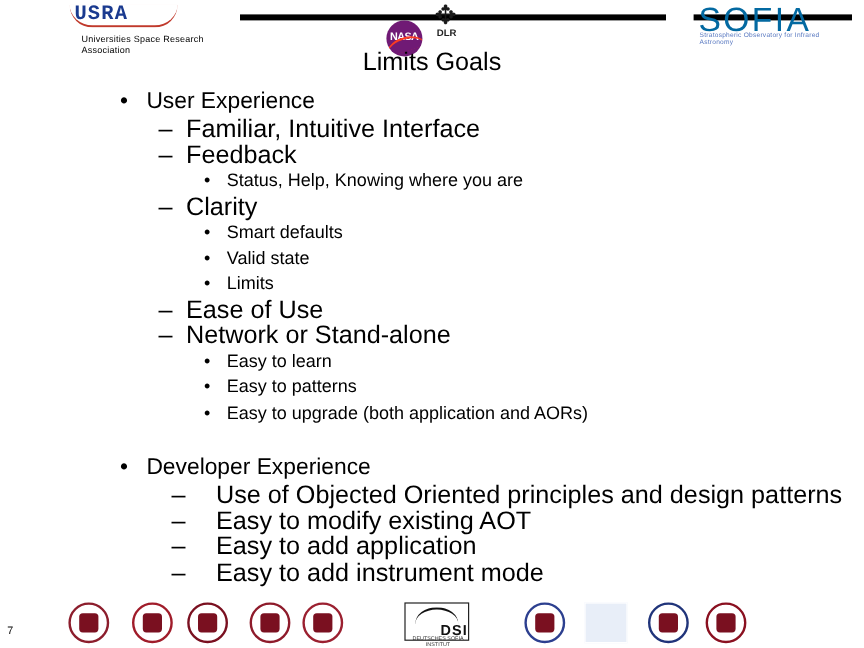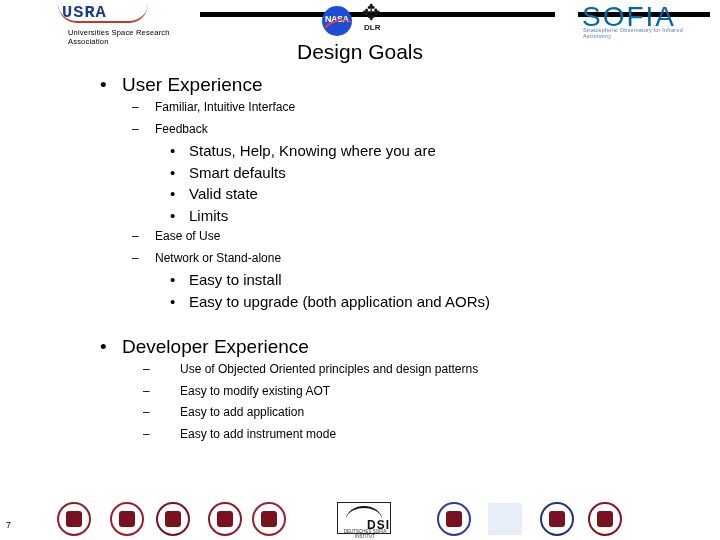--- a/index.html
+++ b/index.html
@@ -71,25 +71,25 @@
     position: absolute;
     left: 578px;
     top: 12px;
     width: 132px;
     height: 5px;
     background: #000;
   }
   .nasa-meatball {
     position: absolute;
     left: 322px;
-    top: 6px;
+    top: 17px;
     width: 30px;
     height: 30px;
     border-radius: 50%;
-    background: #1d4ed8;
+    background: #701a75;
     overflow: hidden;
   }
   .nasa-meatball .nasa-word {
     position: absolute;
     top: 8px;
     left: 3px;
     font-family: "Liberation Sans", sans-serif;
     font-weight: bold;
     font-size: 9px;
     color: #ffffff;
@@ -175,21 +175,21 @@
     width: 720px;
   }
   .lvl1 {
     font-size: 19px;
     line-height: 25px;
     padding-left: 100px;
     white-space: nowrap;
   }
   .lvl1 .b { display: inline-block; width: 22px; }
   .lvl2 {
-    font-size: 12px;
+    font-size: 21px;
     line-height: 21.5px;
     padding-left: 132px;
     white-space: nowrap;
   }
   .lvl2 .b { display: inline-block; width: 23px; }
   .lvl3 {
     font-size: 15px;
     line-height: 21.5px;
     padding-left: 170px;
     white-space: nowrap;
@@ -301,54 +301,60 @@
     <div class="dlr-mark">✥</div>
     <div class="dlr-text">DLR</div>
   </div>
 
   <div class="sofia-logo">
     <div class="sofia-word">SOFIA</div>
     <div class="sofia-tag">Stratospheric Observatory for Infrared Astronomy</div>
   </div>
 </div>
 
-<div class="slide-title">Design Goals</div>
+<div class="slide-title">Limits Goals</div>
 
 <div class="content">
 
   <div class="lvl1">
     <span class="b">•</span><span>User Experience</span>
   </div>
 
   <div class="lvl2">
     <span class="b">–</span><span>Familiar, Intuitive Interface</span>
   </div>
   <div class="lvl2">
     <span class="b">–</span><span>Feedback</span>
   </div>
   <div class="lvl3">
     <span class="b">•</span><span>Status, Help, Knowing where you are</span>
   </div>
+  <div class="lvl2">
+    <span class="b">–</span><span>Clarity</span>
+  </div>
   <div class="lvl3">
     <span class="b">•</span><span>Smart defaults</span>
   </div>
   <div class="lvl3">
     <span class="b">•</span><span>Valid state</span>
   </div>
   <div class="lvl3">
     <span class="b">•</span><span>Limits</span>
   </div>
   <div class="lvl2">
     <span class="b">–</span><span>Ease of Use</span>
   </div>
   <div class="lvl2">
     <span class="b">–</span><span>Network or Stand-alone</span>
   </div>
   <div class="lvl3">
-    <span class="b">•</span><span>Easy to install</span>
+    <span class="b">•</span><span>Easy to learn</span>
+  </div>
+  <div class="lvl3">
+    <span class="b">•</span><span>Easy to patterns</span>
   </div>
   <div class="lvl3">
     <span class="b">•</span><span>Easy to upgrade (both application and AORs)</span>
   </div>
 
   <div class="spacer-block"></div>
 
   <div class="lvl1">
     <span class="b">•</span><span>Developer Experience</span>
   </div>

